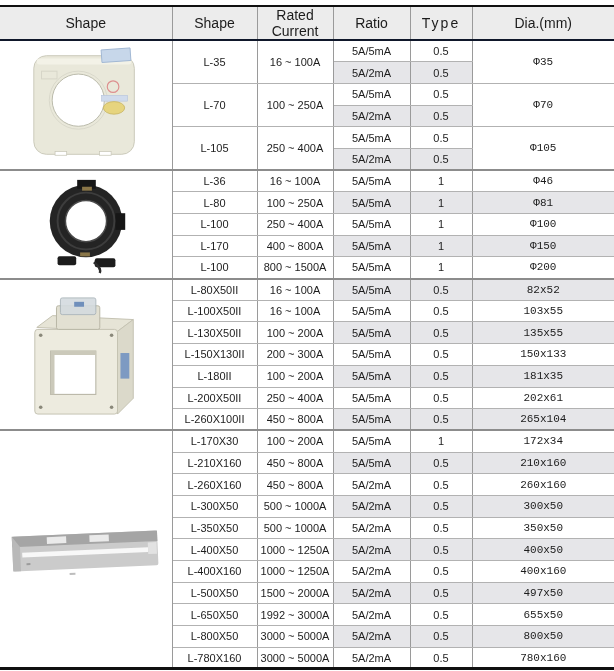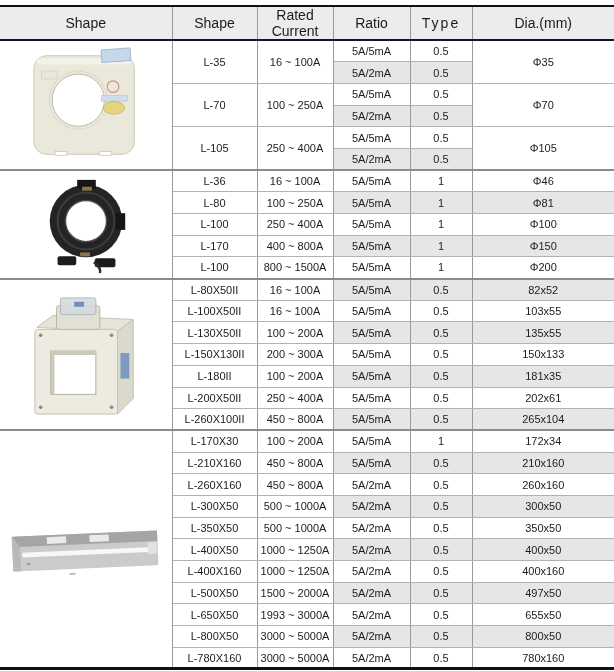--- a/index.html
+++ b/index.html
@@ -18,21 +18,21 @@
     border-right:1px solid #9a9a9a; border-bottom:2px solid #0f172a;
     text-align:center; vertical-align:middle;
   }
   thead th.last { border-right:none;text-align:center; }
   thead th.sp { letter-spacing:2px; }
   tbody td {
     font-size:11px; text-align:center; vertical-align:middle;
     border-right:1px solid #9a9a9a; border-bottom:1px solid #b2b2b2;
     background:#ffffff;
   }
-  tbody td.col-dia { border-right:none; }
+  tbody td.col-dia { border-right:none;font-family:Liberation Mono, monospace; }
   tbody td.alt { background:#e6e6e9; }
   tr.data { height:21.7px; }
   tr.sect-start td { border-top:2px solid #8c8c8c; }
   td.shape-col { vertical-align:middle; text-align:center; }
   td.shape-col svg { display:inline-block; vertical-align:middle; }
 </style>
 </head>
 <body>
 
 <div class="page">
@@ -286,21 +286,21 @@
         </tr>
         <tr class="data">
           <td>L-500X50</td>
           <td>1500 ~ 2000A</td>
           <td class="alt">5A/2mA</td>
           <td class="alt">0.5</td>
           <td class="alt col-dia">497x50</td>
         </tr>
         <tr class="data">
           <td>L-650X50</td>
-          <td>1993 ~ 3000A</td>
+          <td>1992 ~ 3000A</td>
           <td>5A/2mA</td>
           <td>0.5</td>
           <td class="col-dia">655x50</td>
         </tr>
         <tr class="data">
           <td>L-800X50</td>
           <td>3000 ~ 5000A</td>
           <td class="alt">5A/2mA</td>
           <td class="alt">0.5</td>
           <td class="alt col-dia">800x50</td>

